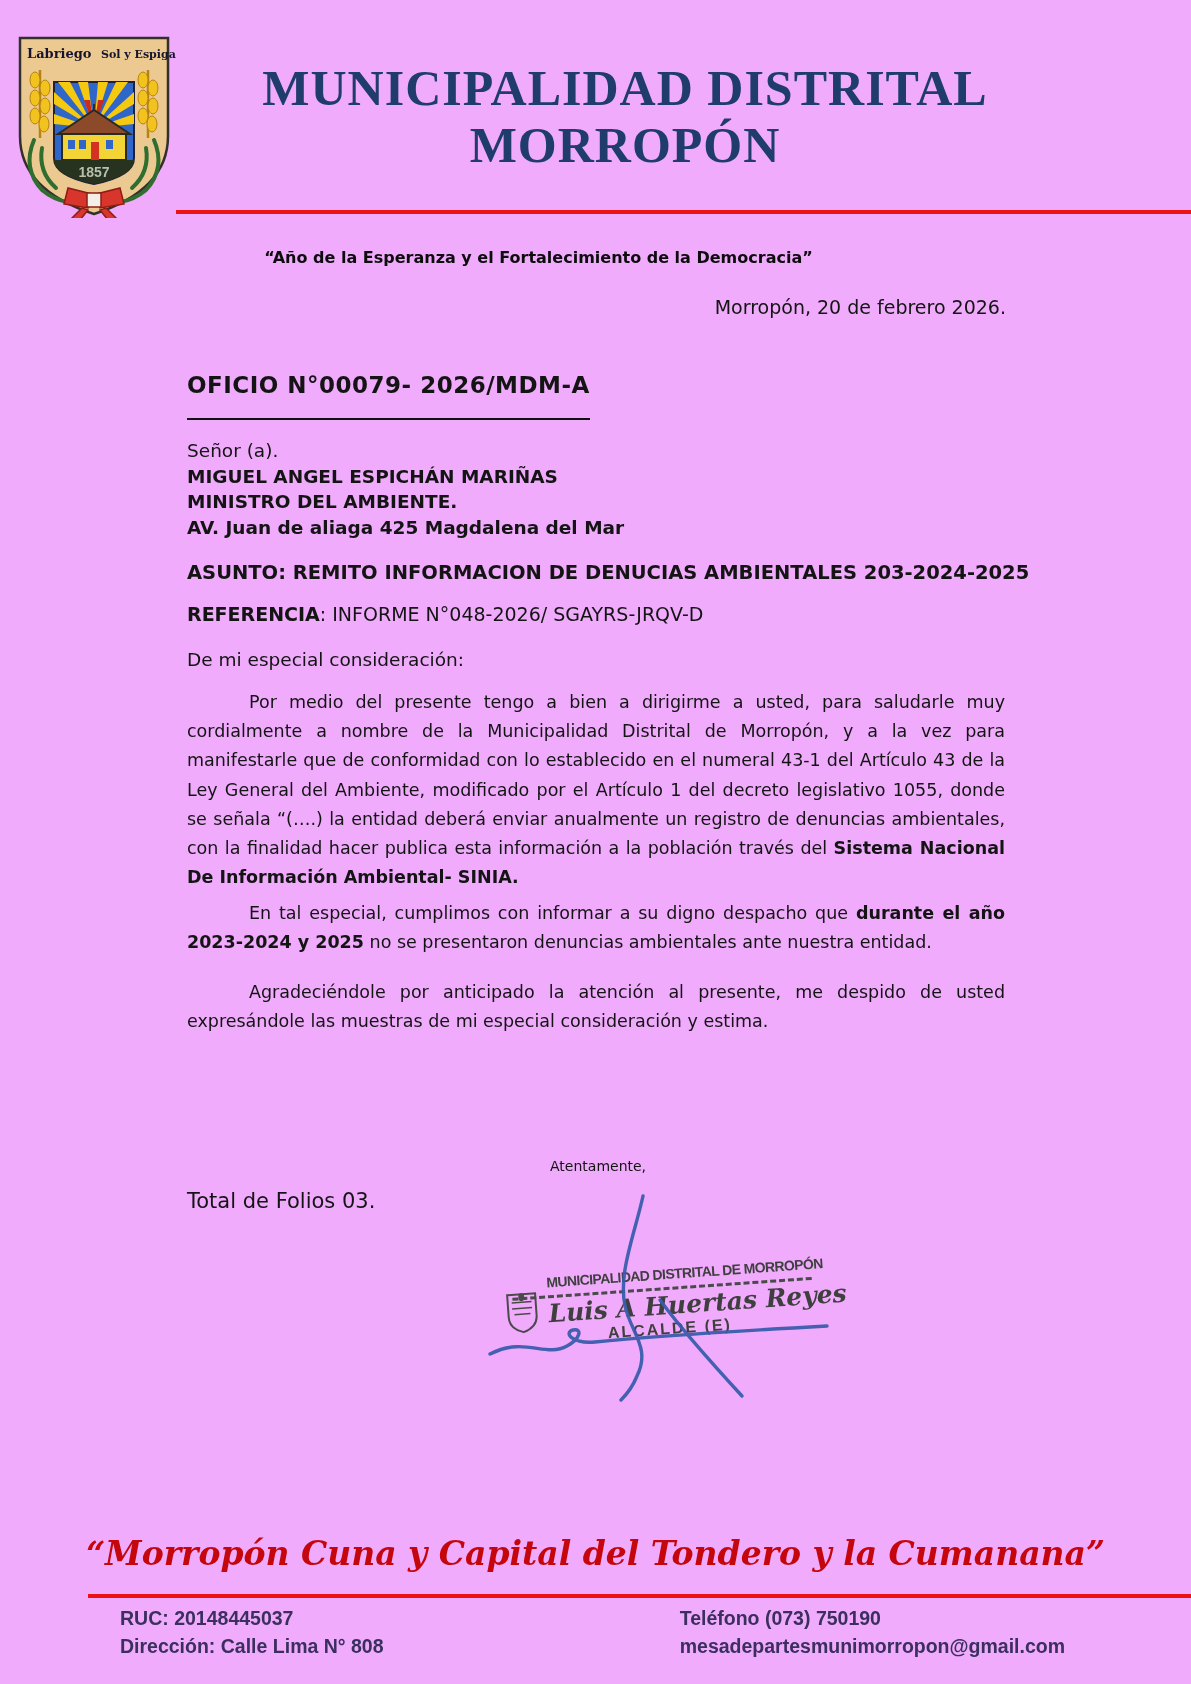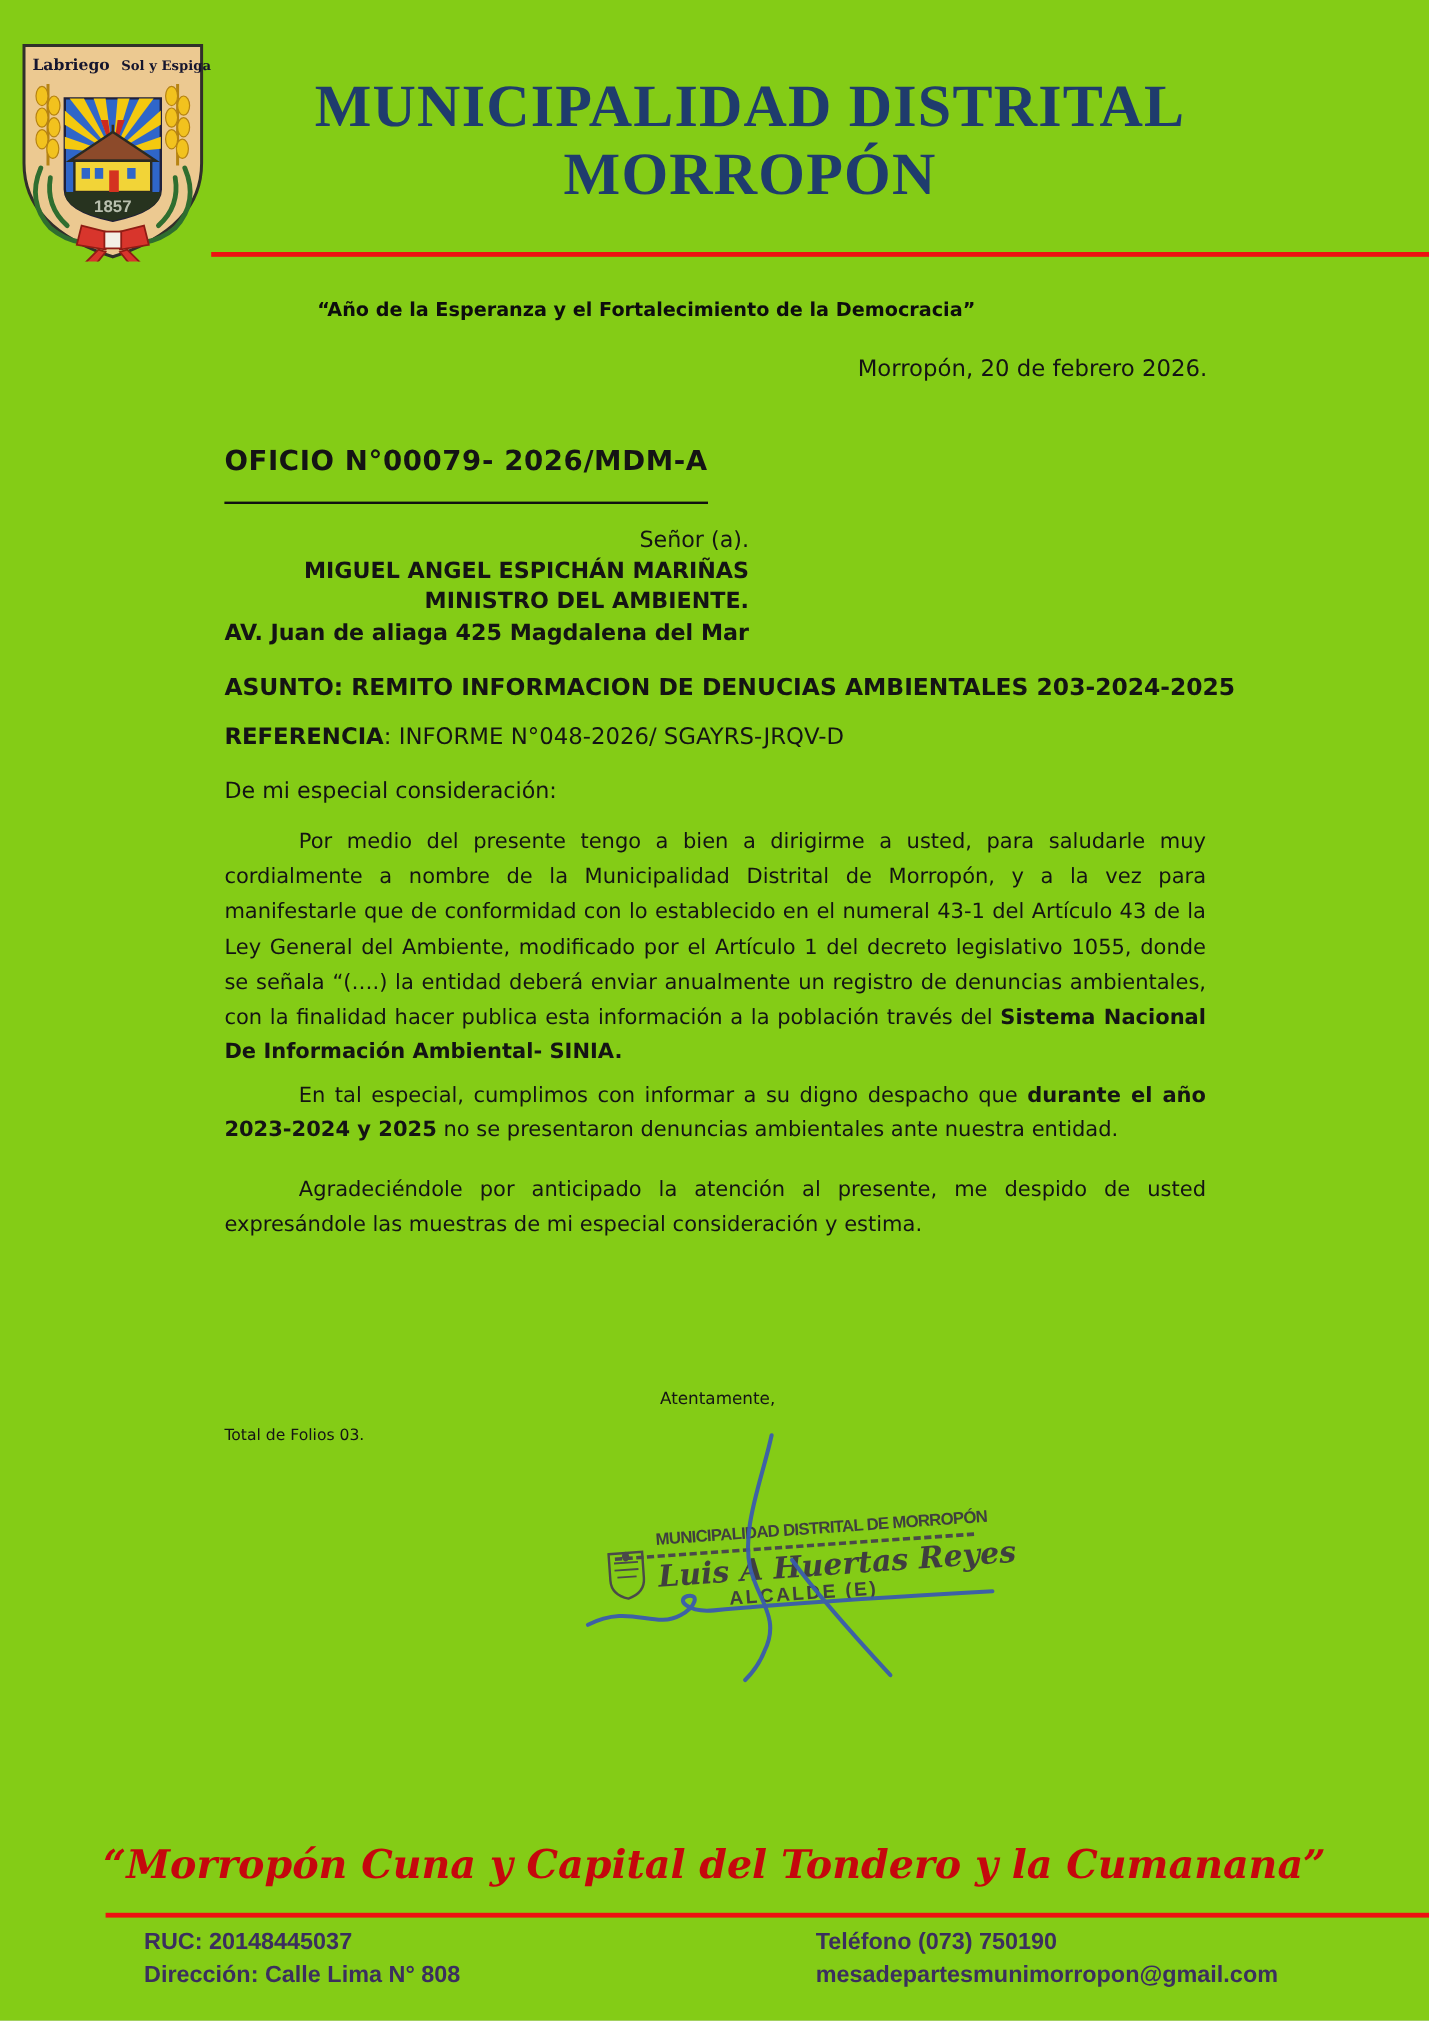--- a/index.html
+++ b/index.html
@@ -1,47 +1,47 @@
 <!DOCTYPE html>
 <html><head>
 <meta charset="utf-8">
 <style>
   html,body{margin:0;padding:0;background:#d9d9d9;}
   .page{
     position:relative;width:1191px;height:1684px;margin:0 auto;
-    background:#84cc16;overflow:hidden;
+    background:#f0abfc;overflow:hidden;
     font-family:"DejaVu Sans",sans-serif;color:#141414;
   }
   
   .crest{position:absolute;left:8px;top:8px;width:172px;height:210px;}
   .page-title{
     position:absolute;left:185px;top:60px;width:880px;text-align:center;
     font-family:"Liberation Serif",serif;font-weight:bold;color:#1f3c6d;
     font-size:50px;line-height:57px;letter-spacing:1px;
   }
   .rule-top{position:absolute;left:176px;top:210px;width:1015px;height:4px;background:#ee1111;}
   .year-quote{position:absolute;left:0;top:248px;width:1077px;text-align:center;
     font-weight:bold;font-size:16px;color:#0d0d0d;}
   .dateline{position:absolute;left:600px;top:296px;width:406px;text-align:right;font-size:19px;}
   
   .oficio{position:absolute;left:187px;top:372px;font-size:23px;font-weight:bold;
     letter-spacing:.5px;border-bottom:2.5px solid #111;padding-bottom:20px;}
-  .recipient{position:absolute;left:187px;top:438px;font-size:18.5px;line-height:25.5px;text-align:right;}
+  .recipient{position:absolute;left:187px;top:438px;font-size:18.5px;line-height:25.5px;}
   .recipient .b{font-weight:bold;}
   .asunto{position:absolute;left:187px;top:561px;font-size:19.5px;font-weight:bold;}
   .referencia{position:absolute;left:187px;top:603px;font-size:19px;}
   .referencia .lab{font-weight:bold;}
   .greeting{position:absolute;left:187px;top:649px;font-size:18.5px;}
   
   .para{position:absolute;left:187px;width:818px;font-size:17.5px;line-height:29.2px;
     text-align:justify;text-indent:62px;}
   .p1{top:688px;} .p2{top:899px;} .p3{top:978px;}
   .para b{font-weight:bold;}
   .closing{position:absolute;left:550px;top:1158px;font-size:14px;}
-  .folios{position:absolute;left:187px;top:1189px;font-size:13px;}
+  .folios{position:absolute;left:187px;top:1189px;font-size:21px;}
   
   .stamp{position:absolute;left:548px;top:1266px;width:240px;transform:rotate(-4deg);
     color:#3f3f3f;}
   .stamp-org{font-family:"Liberation Sans",sans-serif;font-weight:bold;font-size:14px;
     letter-spacing:-0.6px;white-space:nowrap;}
   .stamp-rule{border-top:3px dashed #4a4a4a;width:300px;margin:5px 0 1px -35px;}
   .stamp-signer{font-family:"DejaVu Serif",serif;font-style:italic;font-weight:bold;
     font-size:25px;text-align:center;white-space:nowrap;}
   .stamp-role{text-align:center;font-weight:bold;font-size:16px;letter-spacing:2px;
     font-family:"Liberation Sans",sans-serif;}

